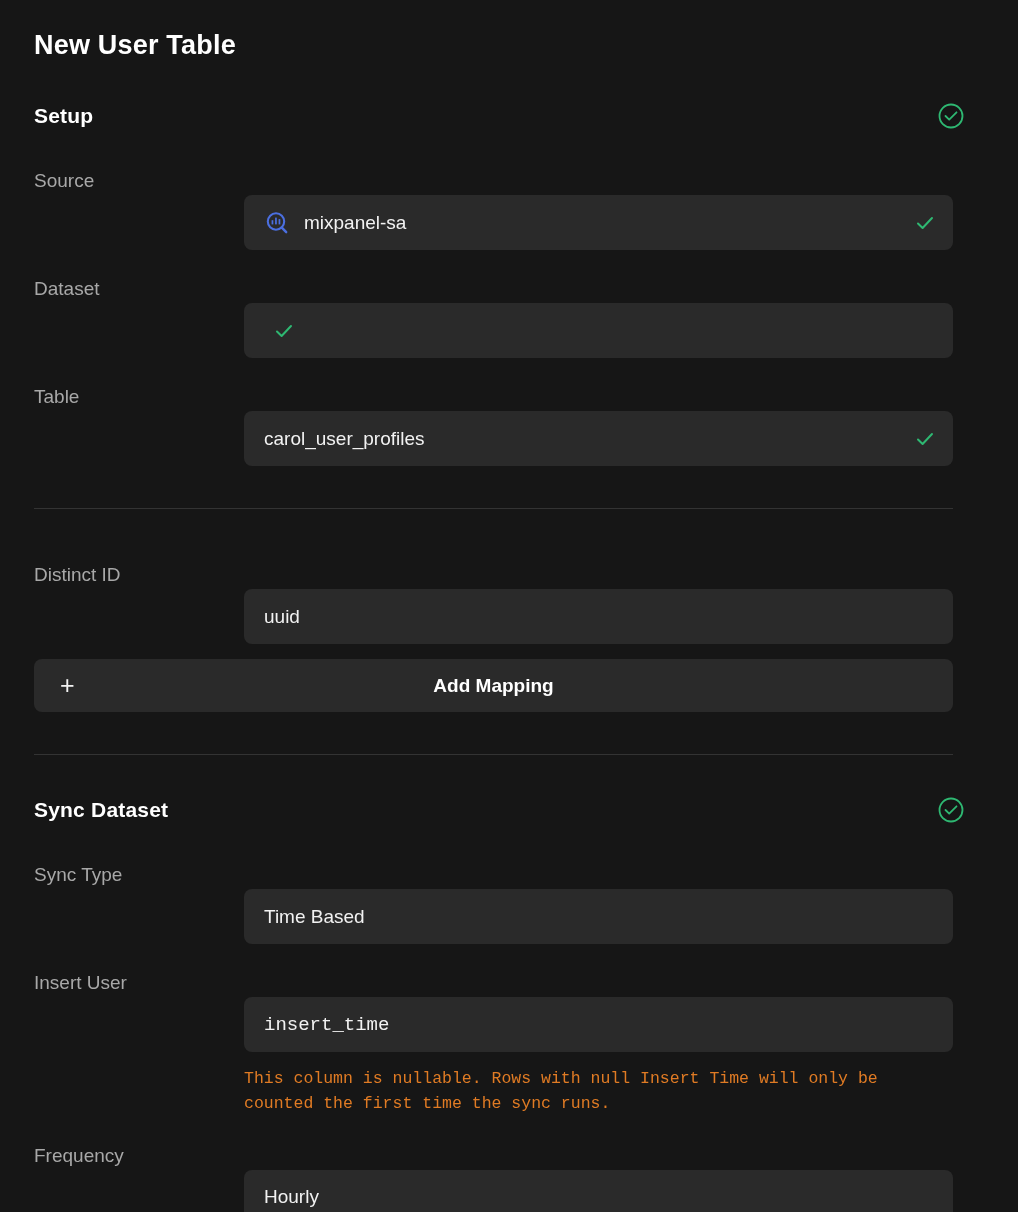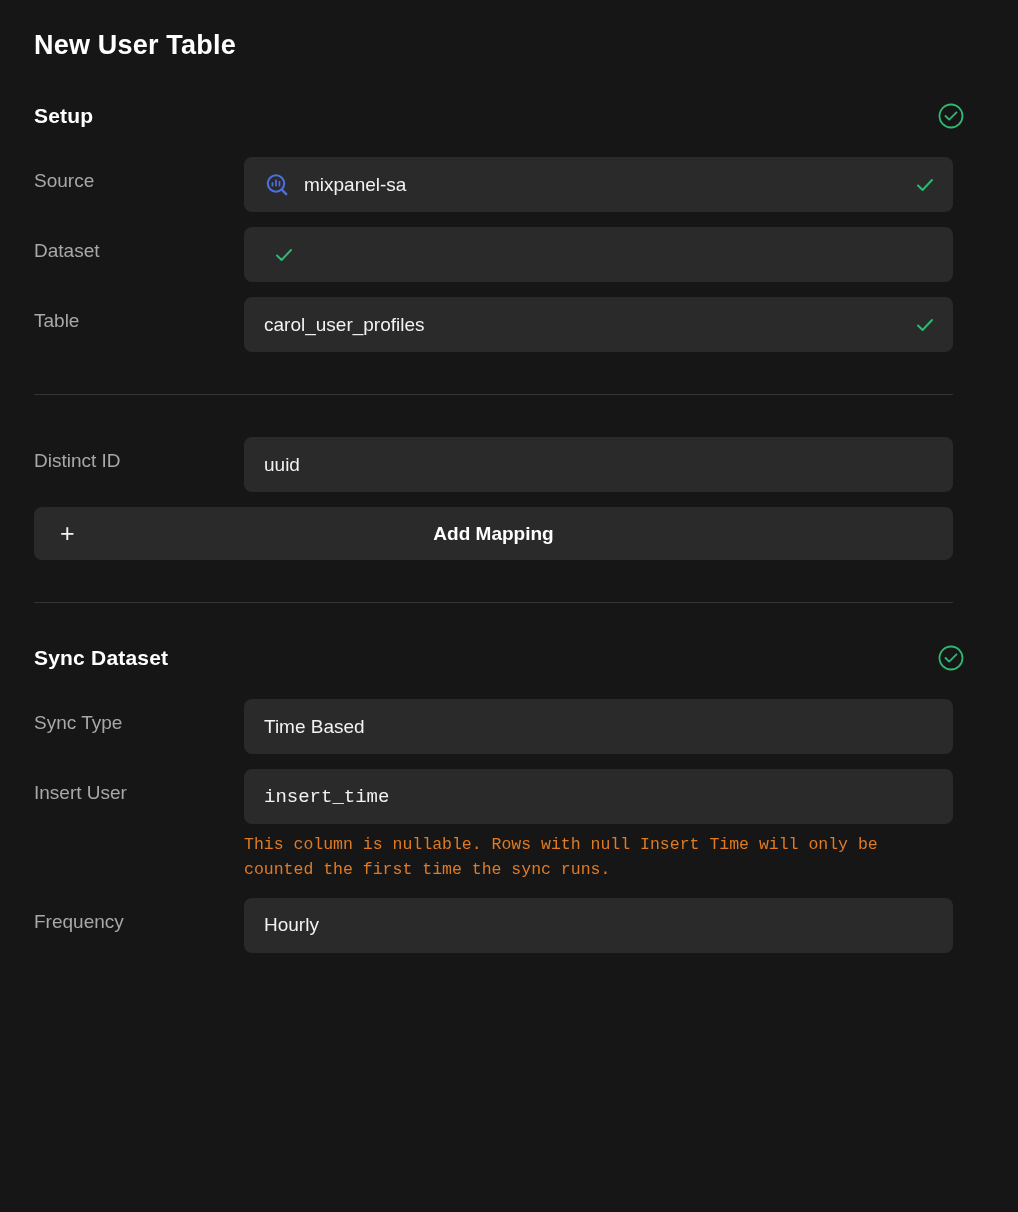--- a/index.html
+++ b/index.html
@@ -72,20 +72,21 @@
     flex: 1 1 auto;
     background: #2a2a2a;
     border-radius: 8px;
     height: 55px;
     display: flex;
     align-items: center;
     padding: 0 18px 0 20px;
     box-sizing: border-box;
     margin-right: 33px;
     position: relative;
+    margin-top: 38px;
   }
   .field-value {
     font-size: 19px;
     color: #f2f2f2;
     flex: 1 1 auto;
     white-space: nowrap;
     overflow: hidden;
     text-overflow: ellipsis;
   }
   .field-icon {
@@ -107,21 +108,21 @@
     flex: 1 1 auto;
     margin-right: 0;
     font-family: Liberation Mono, monospace;
   }
   .field-col .field { margin-right: 33px; }
 
   .helper-text {
     color: #e07b24;
     font-size: 16.5px;
     line-height: 1.5;
-    margin: 9px 33px 0 0;
+    margin: 15px 33px 0 0;
     max-width: 740px;
   }
 
   
   .add-mapping {
     margin: 15px 33px 0 2px;
     background: #2a2a2a;
     border-radius: 8px;
     height: 53px;
     display: flex;

